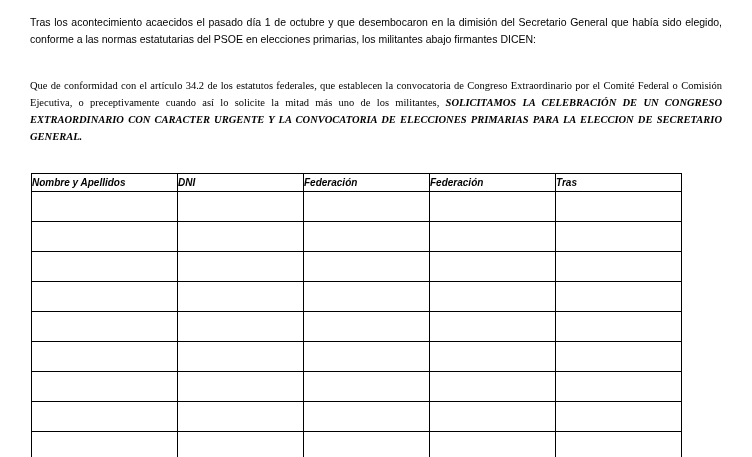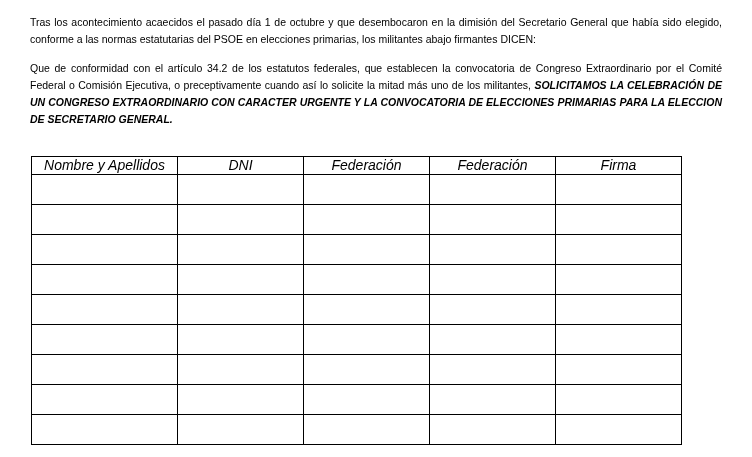--- a/index.html
+++ b/index.html
@@ -24,44 +24,45 @@
   .para {
     font-size: 10.5px;
     line-height: 1.62;
     text-align: justify;
     margin: 0;
   }
   .para-1 {
     margin-top: 4px;
   }
   .para-2 {
-    margin-top: 12px;
+    margin-top: 29px;
+    font-family: Liberation Serif, serif;
   }
   .emph {
     font-style: italic;
     font-weight: bold;
   }
   .signature-table {
     margin-top: 28px;
     width: 645px;
     margin-left: 1px;
     border-collapse: collapse;
     table-layout: fixed;
   }
   .signature-table th,
   .signature-table td {
     border: 1px solid #000000;
     height: 29px;
     padding: 0;
   }
   .signature-table th {
-    font-size: 14px;
+    font-size: 10px;
     font-style: italic;
-    font-weight: normal;
-    text-align: center;
+    font-weight: bold;
+    text-align: left;
     height: 17px;
     line-height: 17px;
   }
   .col-nombre { width: 145px; }
   .col-dni { width: 125px; }
   .col-agrupacion { width: 125px; }
   .col-federacion { width: 125px; }
   .col-firma { width: 125px; }
 </style>
 </head>
@@ -77,21 +78,21 @@
     <span>Que  de conformidad con el artículo 34.2 de los estatutos federales, que establecen la convocatoria de  Congreso Extraordinario por el Comité Federal o Comisión Ejecutiva, o preceptivamente cuando así lo solicite la mitad más uno de los militantes, </span><span class="emph">SOLICITAMOS LA CELEBRACIÓN DE UN CONGRESO EXTRAORDINARIO CON CARACTER URGENTE Y LA CONVOCATORIA DE ELECCIONES PRIMARIAS PARA LA ELECCION DE SECRETARIO GENERAL.</span>
   </p>
 
   <table class="signature-table">
     <thead>
       <tr>
         <th class="col-nombre">Nombre y Apellidos</th>
         <th class="col-dni">DNI</th>
         <th class="col-agrupacion">Federación</th>
         <th class="col-federacion">Federación</th>
-        <th class="col-firma">Firma</th>
+        <th class="col-firma">Tras</th>
       </tr>
     </thead>
     <tbody>
       <tr>
         <td></td>
         <td></td>
         <td></td>
         <td></td>
         <td></td>
       </tr>

